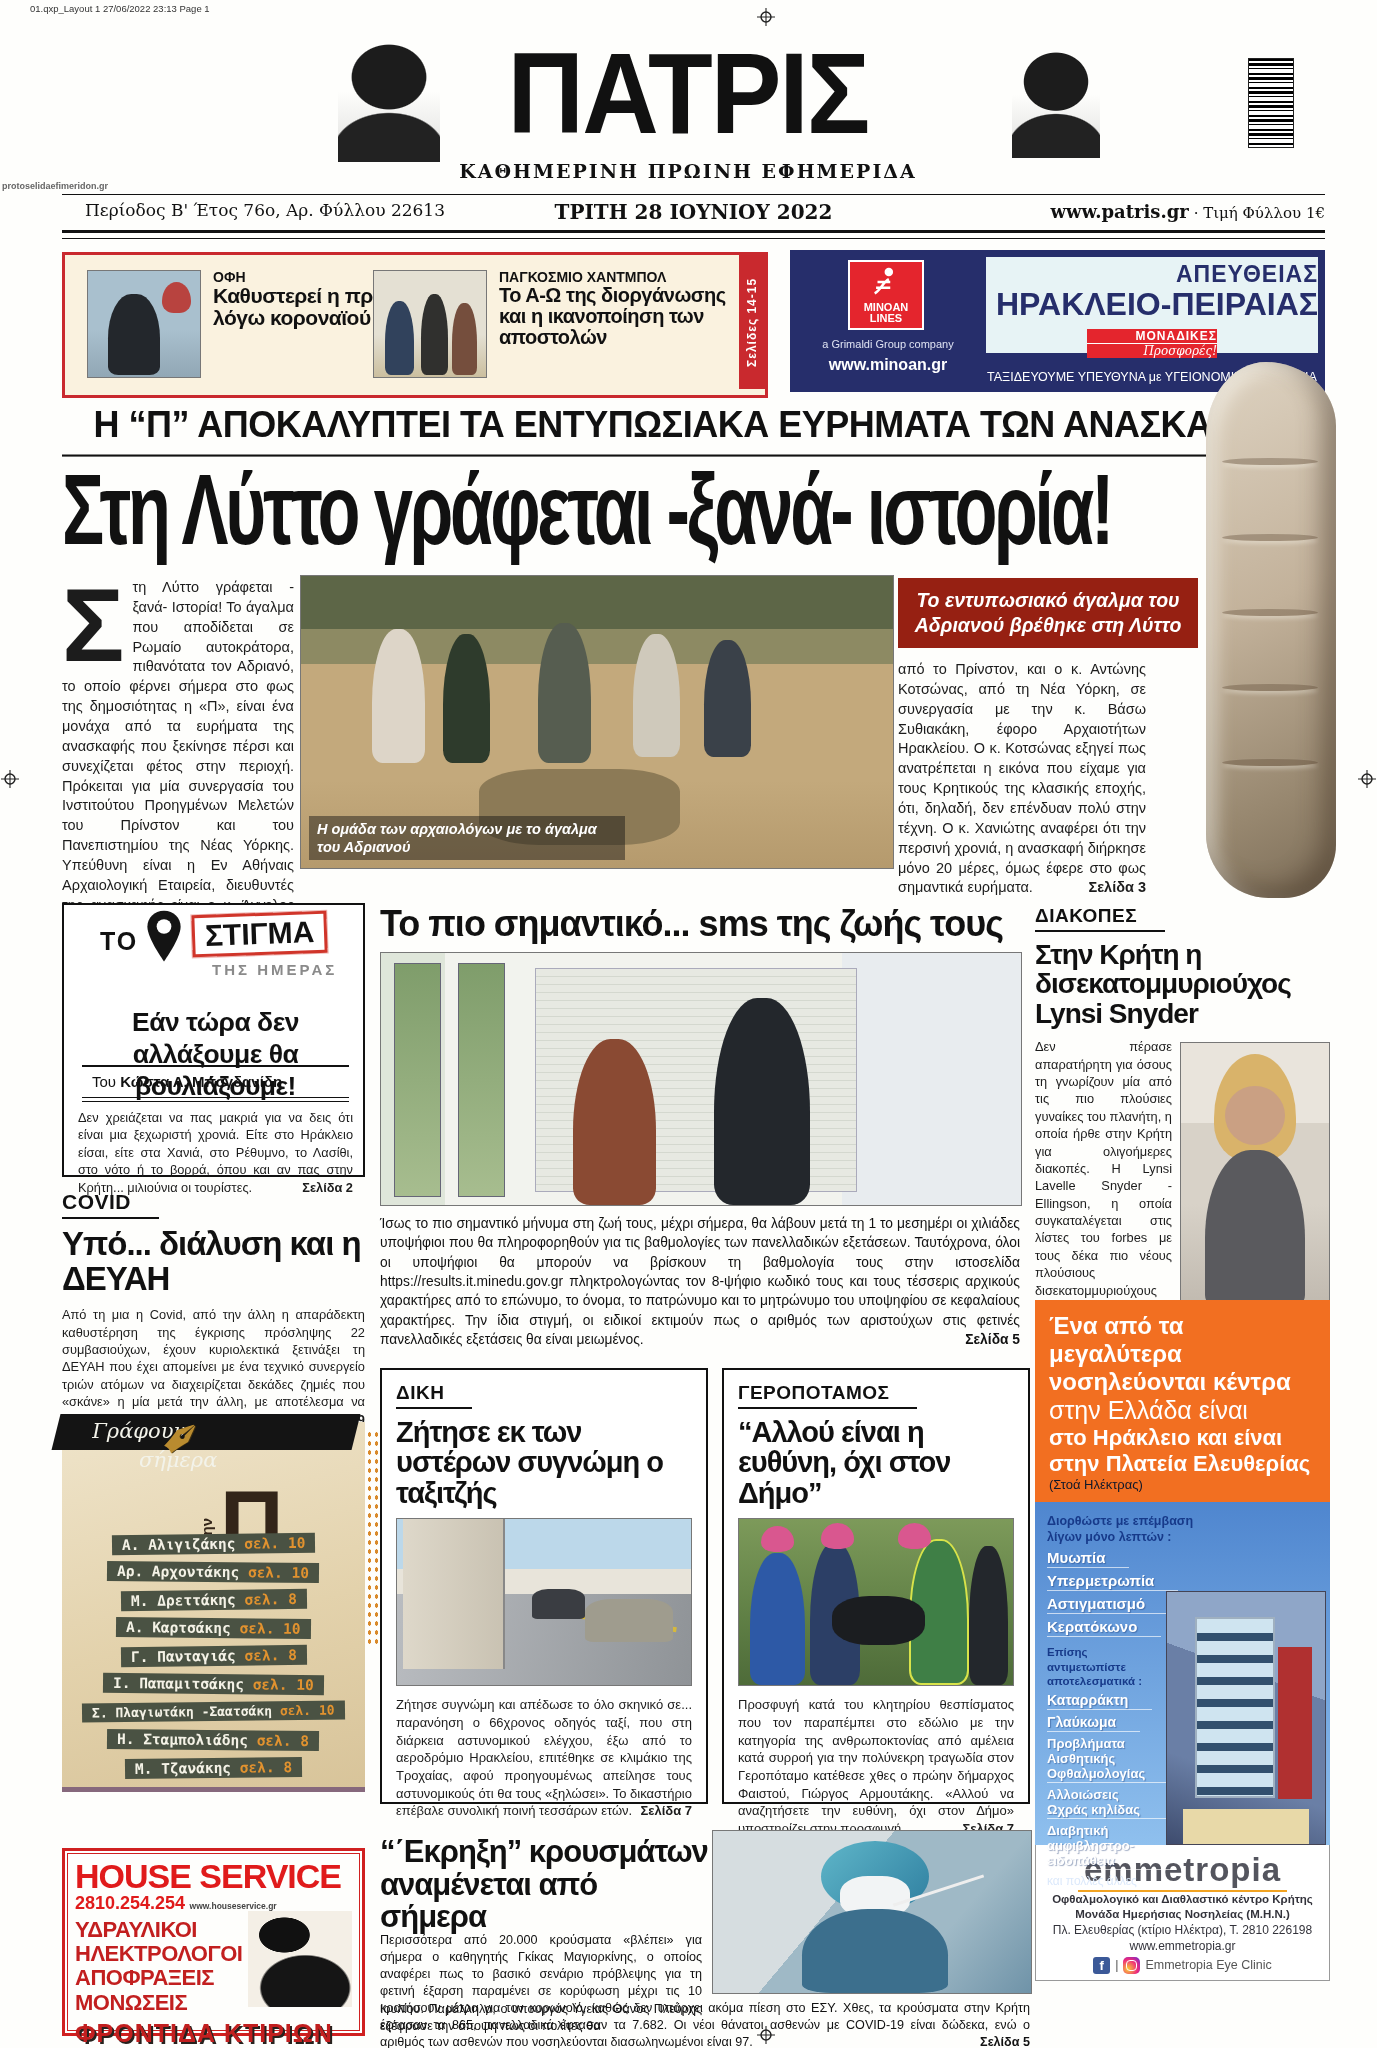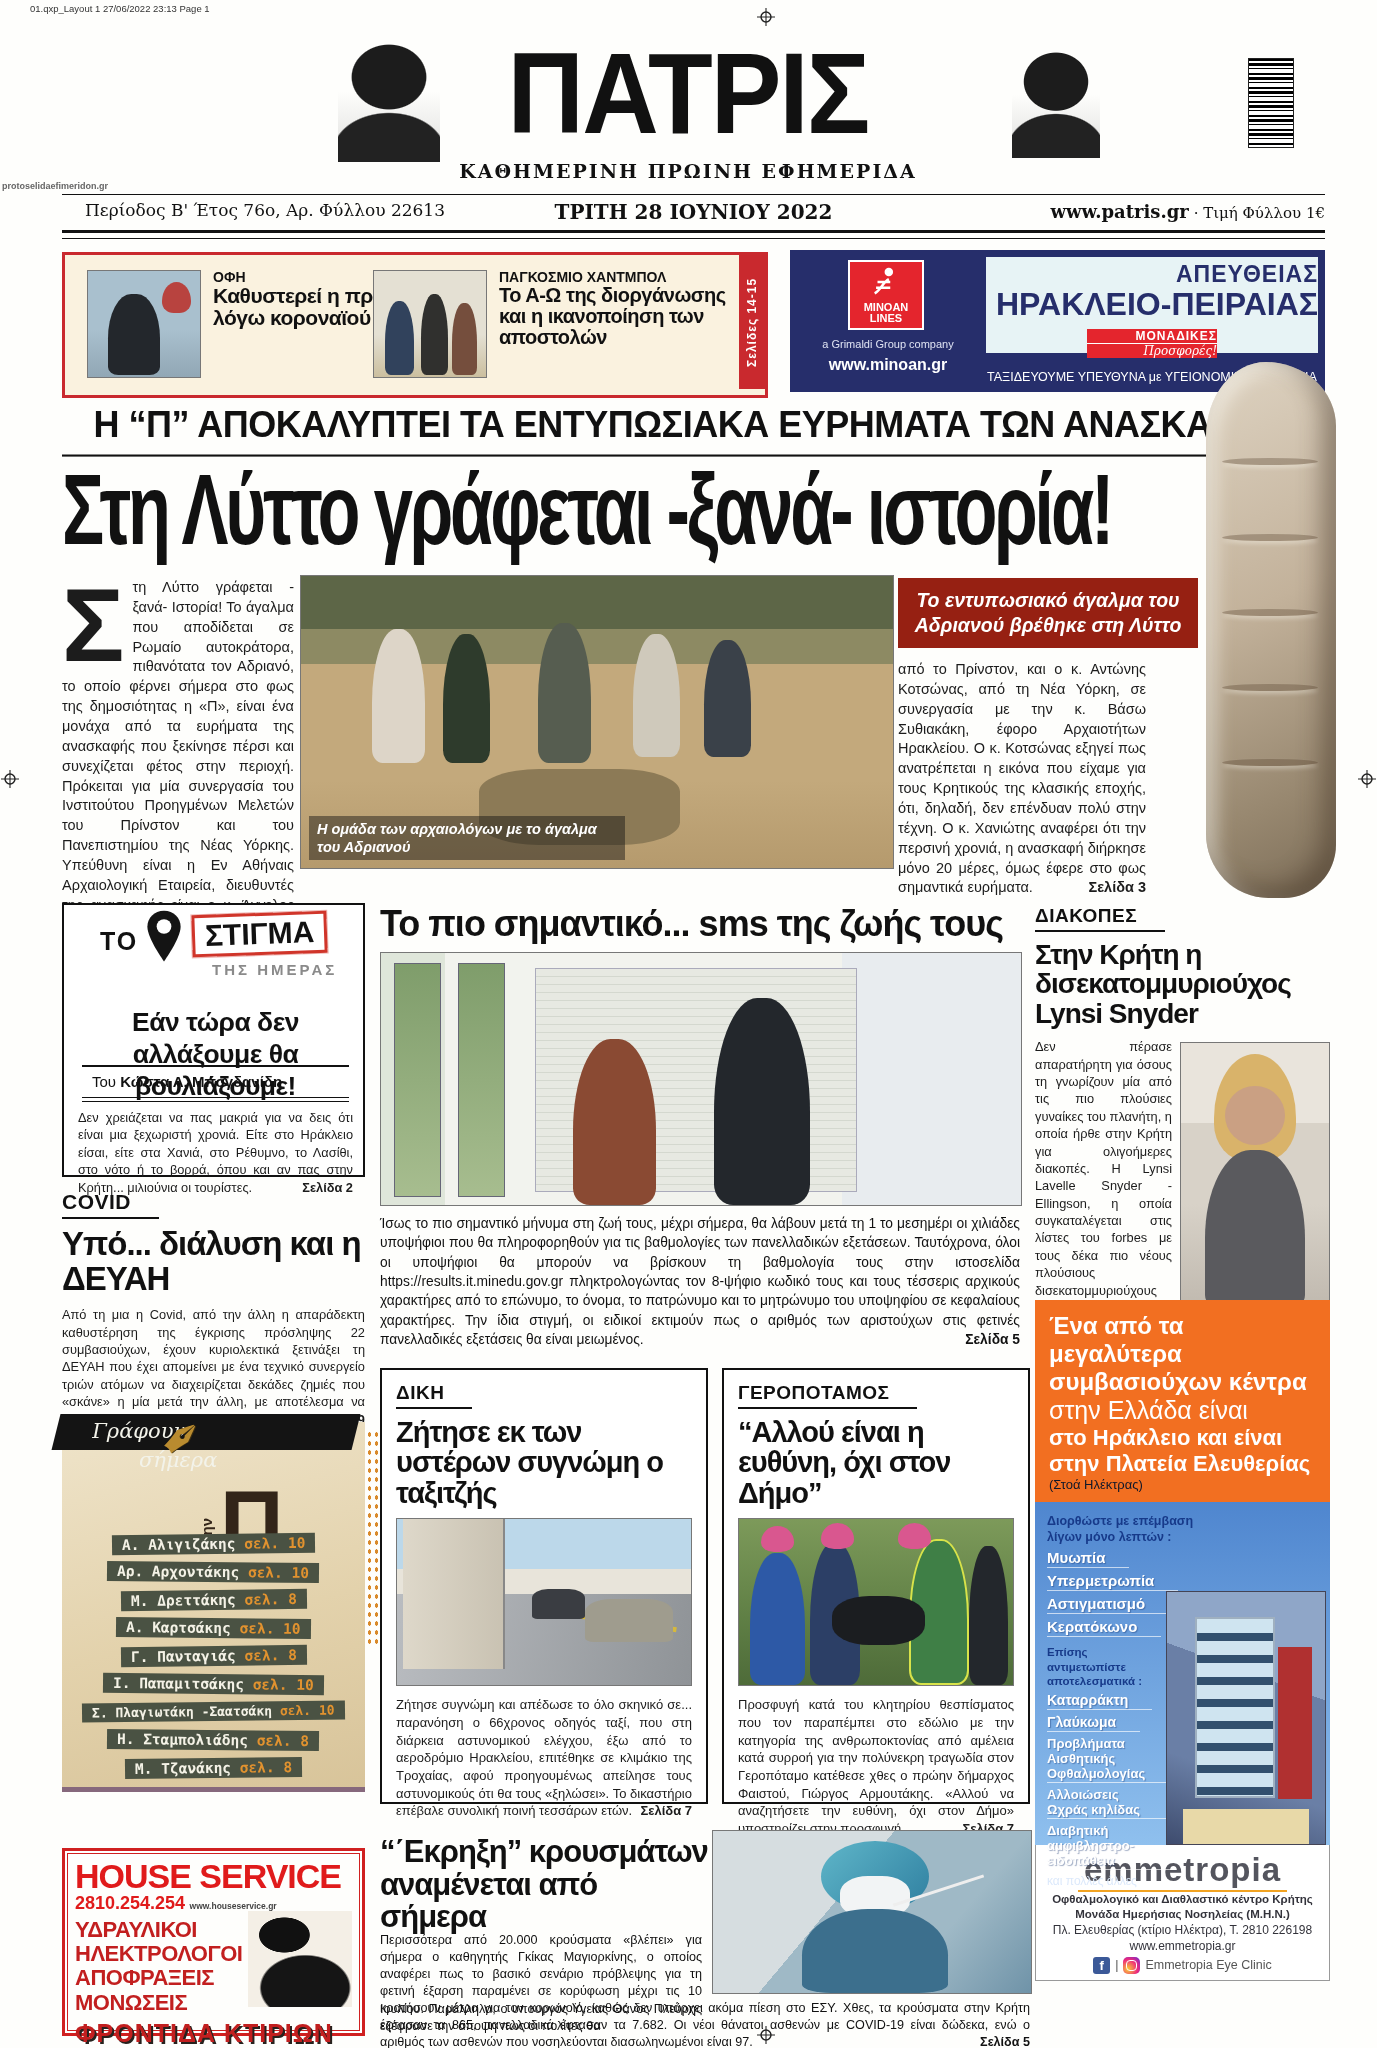--- a/index.html
+++ b/index.html
@@ -352,21 +352,21 @@
     </div>
     <div class="small-txt jus" style="font-size:13px">
       <span>Προσφυγή κατά του κλητηρίου θεσπίσματος που τον παραπέμπει στο εδώλιο με την κατηγορία της ανθρωποκτονίας από αμέλεια κατά συρροή για την πολύνεκρη τραγωδία στον Γεροπόταμο κατέθεσε χθες ο πρώην δήμαρχος Φαιστού, Γιώργος Αρμουτάκης. «Αλλού να αναζητήσετε την ευθύνη, όχι στον Δήμο» υποστηρίζει στην προσφυγή.</span>
       <b class="pgref">Σελίδα 7</b>
     </div>
   </div>
 
   <div class="abs em">
     <div class="em-orange">
       <div style="font-size:24px;font-weight:800">Ένα από τα μεγαλύτερα</div>
-      <div style="font-size:24px;font-weight:800">συμβασιούχων κέντρα</div>
+      <div style="font-size:24px;font-weight:800">νοσηλεύονται κέντρα</div>
       <div style="font-size:25px;font-weight:300">στην Ελλάδα είναι</div>
       <div style="font-size:22px;font-weight:800">στο Ηράκλειο και είναι</div>
       <div style="font-size:22px;font-weight:800">στην Πλατεία Ελευθερίας</div>
       <div style="font-size:13px;color:#0f172a">(Στοά Ηλέκτρας)</div>
     </div>
     <div class="em-blue">
       <div class="em-hdr">Διορθώστε με επέμβαση λίγων μόνο λεπτών :</div>
       <div class="em-item">Μυωπία</div>
       <div class="em-item">Υπερμετρωπία</div>
       <div class="em-item">Αστιγματισμό</div>

